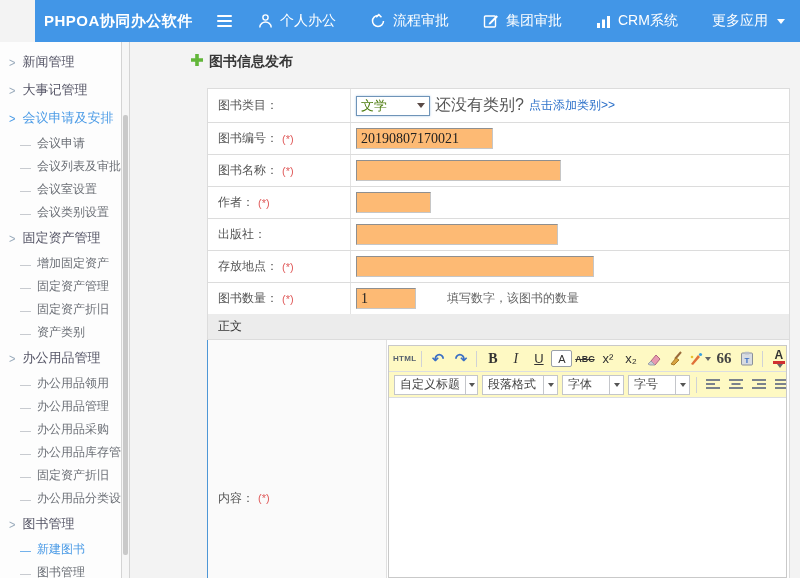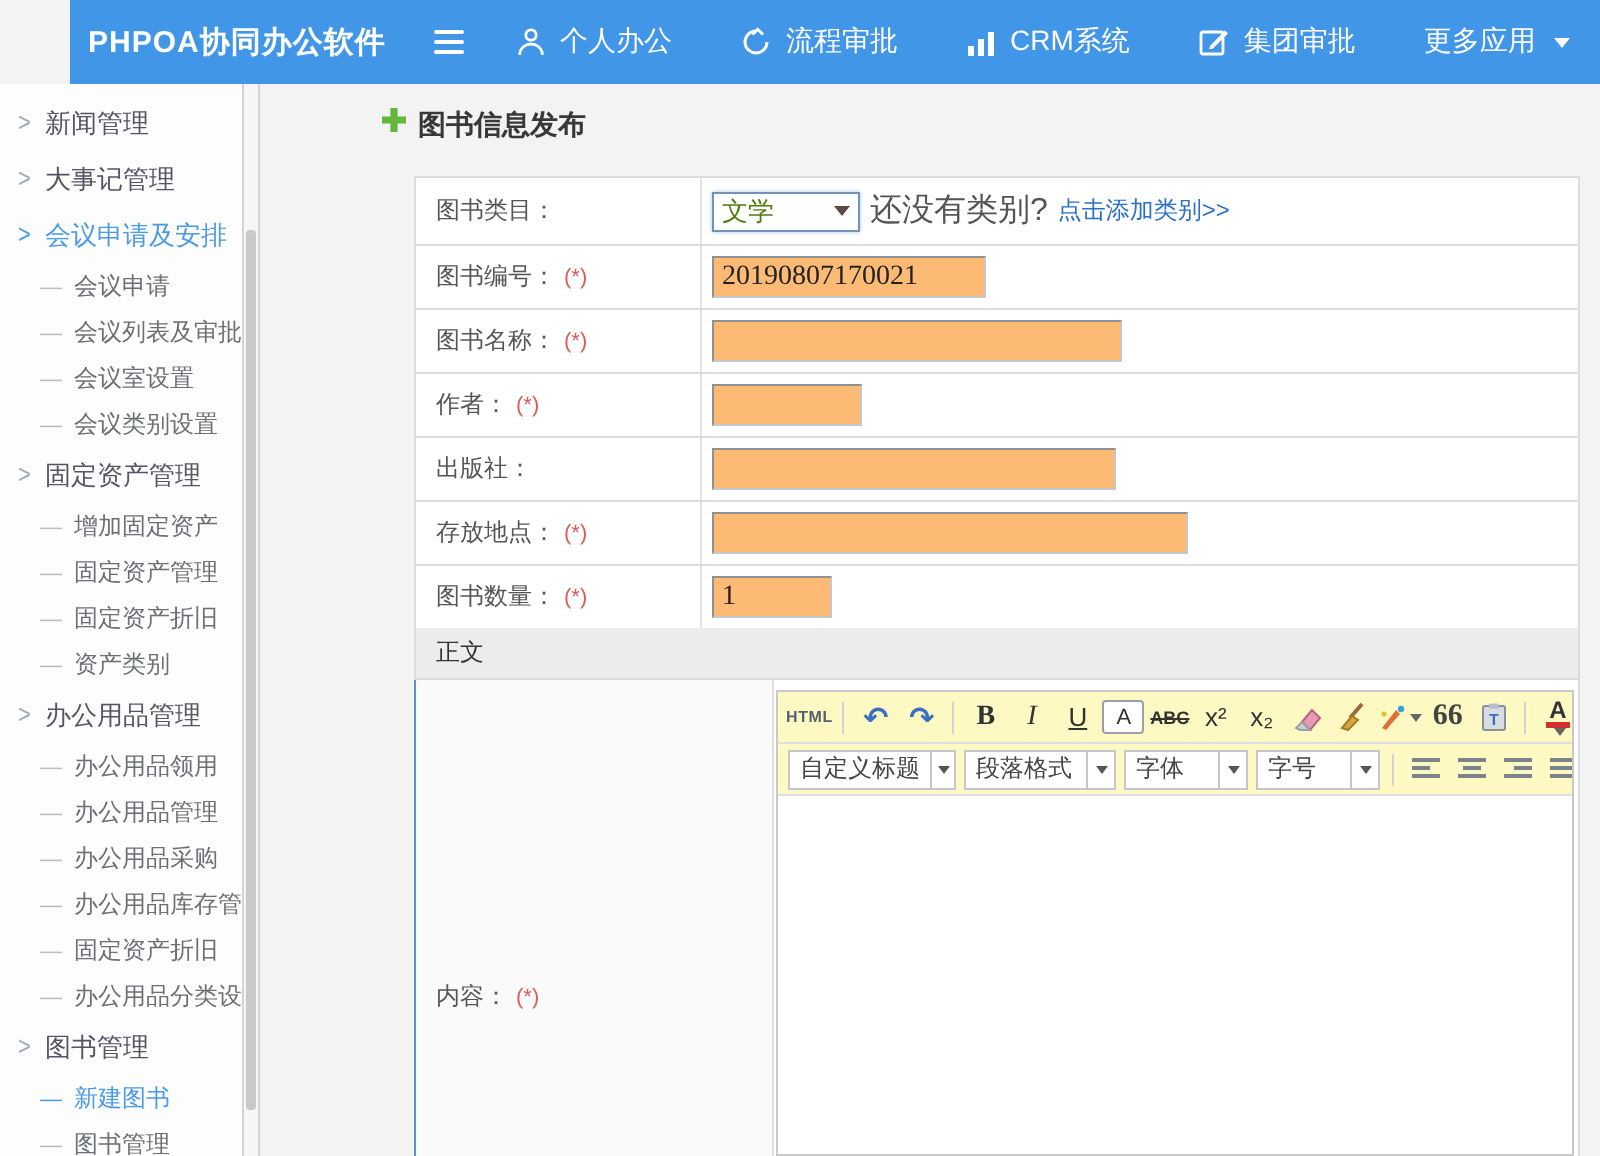--- a/index.html
+++ b/index.html
@@ -30,21 +30,21 @@
     font-size:12px; color:#6b6f76; cursor:pointer; white-space:nowrap; }
   .ssub .dash { color:#b8bcc2; margin-right:6px; font-size:11px; }
   .active, .active .arr, .active .dash { color:#4b9be6 !important; }
   #side-scroll { position:absolute; right:0; top:0; width:9px; height:536px;
     background:#f6f6f6; border-left:1px solid #d4d4d4; border-right:1px solid #d4d4d4; }
   #side-thumb { position:absolute; left:1px; top:73px; width:5px; height:440px;
     background:#c9c9c9; border-radius:2px; }
 
   
   #main { position:absolute; left:130px; top:42px; width:670px; height:536px; }
-  #page-title { position:absolute; left:60px; top:11px; display:flex; align-items:center; gap:5px; }
+  #page-title { position:absolute; left:60px; top:11px; display:flex; gap:5px; }
   #page-title .t { font-size:14px; font-weight:bold; color:#383838; }
 
   #form-table { position:absolute; left:77px; top:46px; width:583px; background:#fff;
     border:1px solid #dcdcdc; border-bottom:none; }
   .frow { display:flex; height:32px; border-bottom:1px solid #dcdcdc; }
   .frow:first-child { height:34px; }
   .fl { width:143px; border-right:1px solid #e3e3e3; display:flex; align-items:center;
     padding-left:10px; font-size:12px; color:#555; gap:4px; }
   .req { color:#e05c5c; font-size:11px; }
   .fv { flex:1; display:flex; align-items:center; padding-left:5px; gap:5px; }
@@ -128,40 +128,40 @@
       <svg width="16" height="16" viewBox="0 0 16 16">
           <path d="M13.5 8 A5.5 5.5 0 1 1 8 2.5" fill="none" stroke="#fff" stroke-width="1.5"></path>
           <path d="M5.5 2.5 L9.2 2.5 L9.2 6.2" fill="none" stroke="#fff" stroke-width="1.5" transform="rotate(-45 8 2.5)"></path>
         </svg>
     </span>
     <span>流程审批</span>
   </div>
 
   <div class="navitem">
     <span>
+      <svg width="16" height="16" viewBox="0 0 16 16">
+          <rect x="1.5" y="3" width="11" height="11" rx="1" fill="none" stroke="#fff" stroke-width="1.4"></rect>
+          <path d="M6 10 L13.5 2.2 L15 3.7 L7.5 11.2 L5.6 11.6 Z" fill="#fff"></path>
+        </svg>
+    </span>
+    <span>集团审批</span>
+  </div>
+
+  <div class="navitem">
+    <span>
       <svg width="15" height="15" viewBox="0 0 15 15">
           <rect x="1" y="9" width="3" height="5" fill="#fff"></rect>
           <rect x="6" y="5.5" width="3" height="8.5" fill="#fff"></rect>
           <rect x="11" y="2" width="3" height="12" fill="#fff"></rect>
         </svg>
     </span>
     <span>CRM系统</span>
   </div>
 
   <div class="navitem">
-    <span>
-      <svg width="16" height="16" viewBox="0 0 16 16">
-          <rect x="1.5" y="3" width="11" height="11" rx="1" fill="none" stroke="#fff" stroke-width="1.4"></rect>
-          <path d="M6 10 L13.5 2.2 L15 3.7 L7.5 11.2 L5.6 11.6 Z" fill="#fff"></path>
-        </svg>
-    </span>
-    <span>集团审批</span>
-  </div>
-
-  <div class="navitem">
     <span>更多应用</span>
     <span class="caret-down"></span>
   </div>
 </div>
 
 <div id="sidebar">
   <div id="sidemenu">
     <div class="sgroup">
         <span class="arr">&gt;</span>
         <span>新闻管理</span>
@@ -332,20 +332,21 @@
         </div>
     </div>
 
     <div class="frow">
       <div class="fl">
           <span>图书数量：</span>
           <span class="req">(*)</span>
         </div>
       <div class="fv">
         <input class="tinput" style="width: 60px;" value="1">
+        <span class="hint">填写数字，该图书的数量</span>
       </div>
     </div>
   </div>
 
   <div id="section-bar">
     <span>正文</span>
   </div>
 
   <div id="content-row">
     <div id="content-label">

